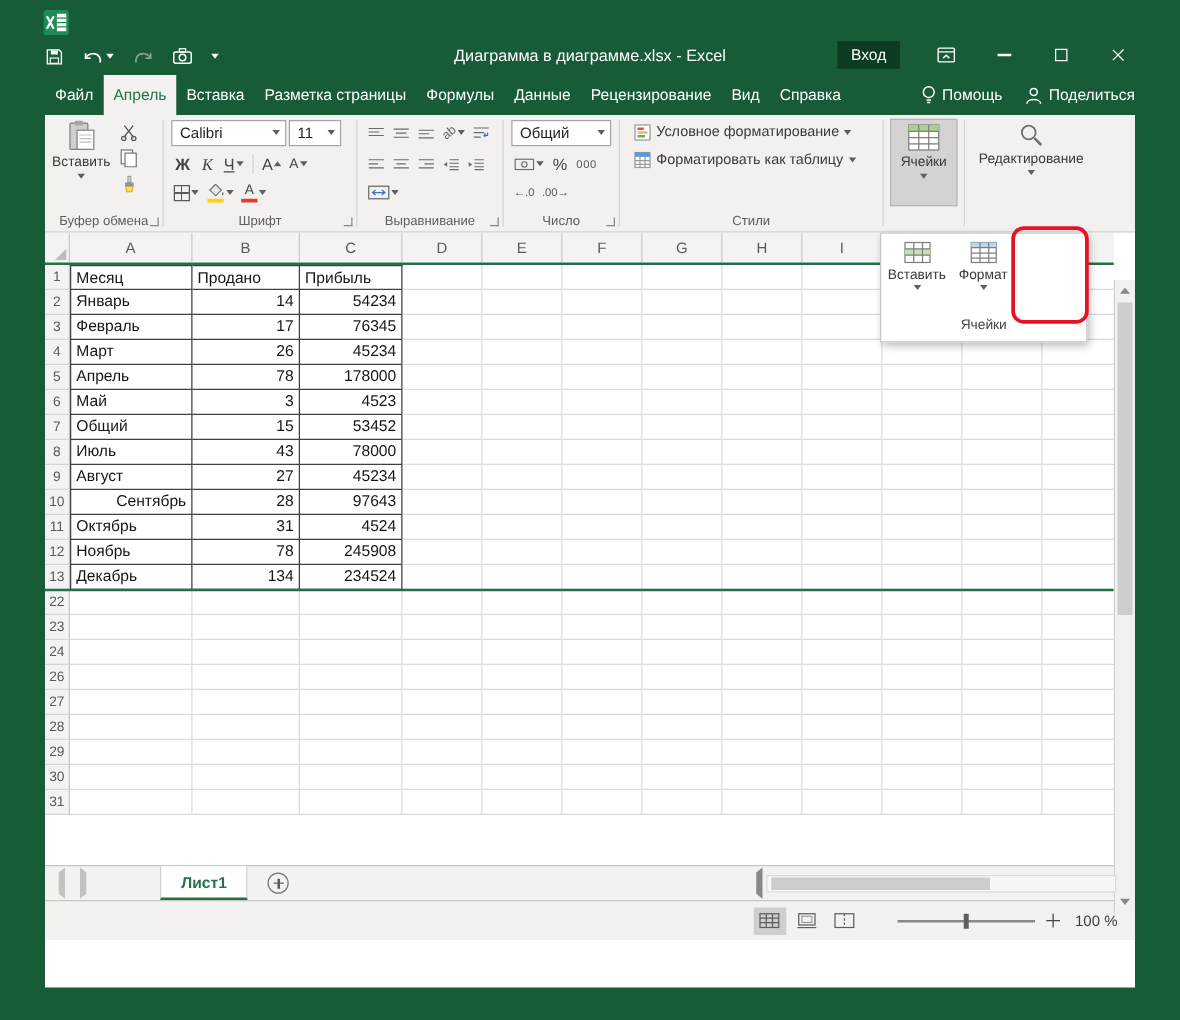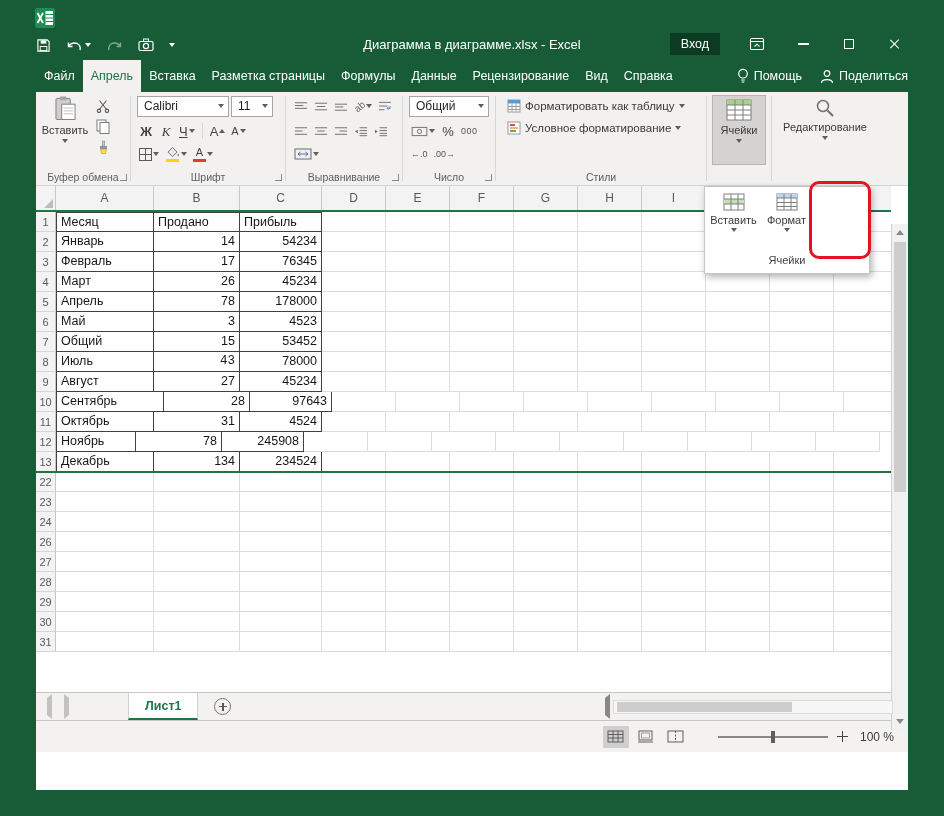--- a/index.html
+++ b/index.html
@@ -463,34 +463,34 @@
         <span class="cap">Число</span>
         <span class="launcher"></span>
       </div>
       <div class="vsep"></div>
 
       <div class="rgroup" style="width:210px">
         <div class="style-rows">
           <span class="stylebtn">
             <svg width="14" height="14" viewBox="0 0 14 14">
               <rect x="1" y="1" width="12" height="12" fill="#fff" stroke="#9a9a9a" stroke-width="1"></rect>
-              <rect x="1" y="1" width="12" height="3.5" fill="#5b9bd5"></rect>
-              <path d="M1 7.5h12M1 10.5h12M5 4.5v8M9 4.5v8" stroke="#9a9a9a" stroke-width="1"></path>
-            </svg>
-            <span>Форматировать как таблицу</span>
-            <span class="caret"></span>
-          </span>
-          <span class="stylebtn">
-            <svg width="14" height="14" viewBox="0 0 14 14">
-              <rect x="1" y="1" width="12" height="12" fill="#fff" stroke="#9a9a9a" stroke-width="1"></rect>
               <path d="M3 4h5" stroke="#e74c3c" stroke-width="2"></path>
               <path d="M3 7h8" stroke="#f4b183" stroke-width="2"></path>
               <path d="M3 10h6" stroke="#70ad47" stroke-width="2"></path>
             </svg>
             <span>Условное форматирование</span>
+            <span class="caret"></span>
+          </span>
+          <span class="stylebtn">
+            <svg width="14" height="14" viewBox="0 0 14 14">
+              <rect x="1" y="1" width="12" height="12" fill="#fff" stroke="#9a9a9a" stroke-width="1"></rect>
+              <rect x="1" y="1" width="12" height="3.5" fill="#5b9bd5"></rect>
+              <path d="M1 7.5h12M1 10.5h12M5 4.5v8M9 4.5v8" stroke="#9a9a9a" stroke-width="1"></path>
+            </svg>
+            <span>Форматировать как таблицу</span>
             <span class="caret"></span>
           </span>
         </div>
         <span class="cap">Стили</span>
       </div>
       <div class="vsep"></div>
 
       <div class="rgroup" style="width:64px">
         <div class="collapsed-btn bigbtn pressed" style="left:5px;width:54px">
           <svg width="26" height="22" viewBox="0 0 26 22">
@@ -640,21 +640,21 @@
             <div class="g-cell" style="width: 64px;"></div>
             <div class="g-cell" style="width: 64px;"></div>
             <div class="g-cell" style="width: 64px;"></div>
             <div class="g-cell" style="width: 64px;"></div>
             <div class="g-cell" style="width: 64px;"></div>
             <div class="g-cell" style="width: 64px;"></div>
           </div>
           <div class="g-row">
             <div class="row-h">8</div>
             <div class="g-cell tbl tl" style="width: 98px;">Июль</div>
-            <div class="g-cell tbl num" style="width: 86px; font-family: Liberation Mono, monospace;">43</div>
+            <div class="g-cell tbl num" style="width: 86px;">43</div>
             <div class="g-cell tbl num" style="width: 82px;">78000</div>
             <div class="g-cell" style="width: 64px;"></div>
             <div class="g-cell" style="width: 64px;"></div>
             <div class="g-cell" style="width: 64px;"></div>
             <div class="g-cell" style="width: 64px;"></div>
             <div class="g-cell" style="width: 64px;"></div>
             <div class="g-cell" style="width: 64px;"></div>
             <div class="g-cell" style="width: 64px;"></div>
             <div class="g-cell" style="width: 64px;"></div>
             <div class="g-cell" style="width: 64px;"></div>
@@ -669,21 +669,21 @@
             <div class="g-cell" style="width: 64px;"></div>
             <div class="g-cell" style="width: 64px;"></div>
             <div class="g-cell" style="width: 64px;"></div>
             <div class="g-cell" style="width: 64px;"></div>
             <div class="g-cell" style="width: 64px;"></div>
             <div class="g-cell" style="width: 64px;"></div>
             <div class="g-cell" style="width: 64px;"></div>
           </div>
           <div class="g-row">
             <div class="row-h">10</div>
-            <div class="g-cell tbl tl" style="width: 108px;">Сентябрь</div>
+            <div class="g-cell tbl tl" style="width: 98px; text-align: right;">Сентябрь</div>
             <div class="g-cell tbl num" style="width: 86px;">28</div>
             <div class="g-cell tbl num" style="width: 82px;">97643</div>
             <div class="g-cell" style="width: 64px;"></div>
             <div class="g-cell" style="width: 64px;"></div>
             <div class="g-cell" style="width: 64px;"></div>
             <div class="g-cell" style="width: 64px;"></div>
             <div class="g-cell" style="width: 64px;"></div>
             <div class="g-cell" style="width: 64px;"></div>
             <div class="g-cell" style="width: 64px;"></div>
             <div class="g-cell" style="width: 64px;"></div>
@@ -699,21 +699,21 @@
             <div class="g-cell" style="width: 64px;"></div>
             <div class="g-cell" style="width: 64px;"></div>
             <div class="g-cell" style="width: 64px;"></div>
             <div class="g-cell" style="width: 64px;"></div>
             <div class="g-cell" style="width: 64px;"></div>
             <div class="g-cell" style="width: 64px;"></div>
             <div class="g-cell" style="width: 64px;"></div>
           </div>
           <div class="g-row">
             <div class="row-h">12</div>
-            <div class="g-cell tbl tl" style="width: 80px;">Ноябрь</div>
+            <div class="g-cell tbl tl" style="width: 98px;">Ноябрь</div>
             <div class="g-cell tbl num" style="width: 86px;">78</div>
             <div class="g-cell tbl num" style="width: 82px;">245908</div>
             <div class="g-cell" style="width: 64px;"></div>
             <div class="g-cell" style="width: 64px;"></div>
             <div class="g-cell" style="width: 64px;"></div>
             <div class="g-cell" style="width: 64px;"></div>
             <div class="g-cell" style="width: 64px;"></div>
             <div class="g-cell" style="width: 64px;"></div>
             <div class="g-cell" style="width: 64px;"></div>
             <div class="g-cell" style="width: 64px;"></div>

